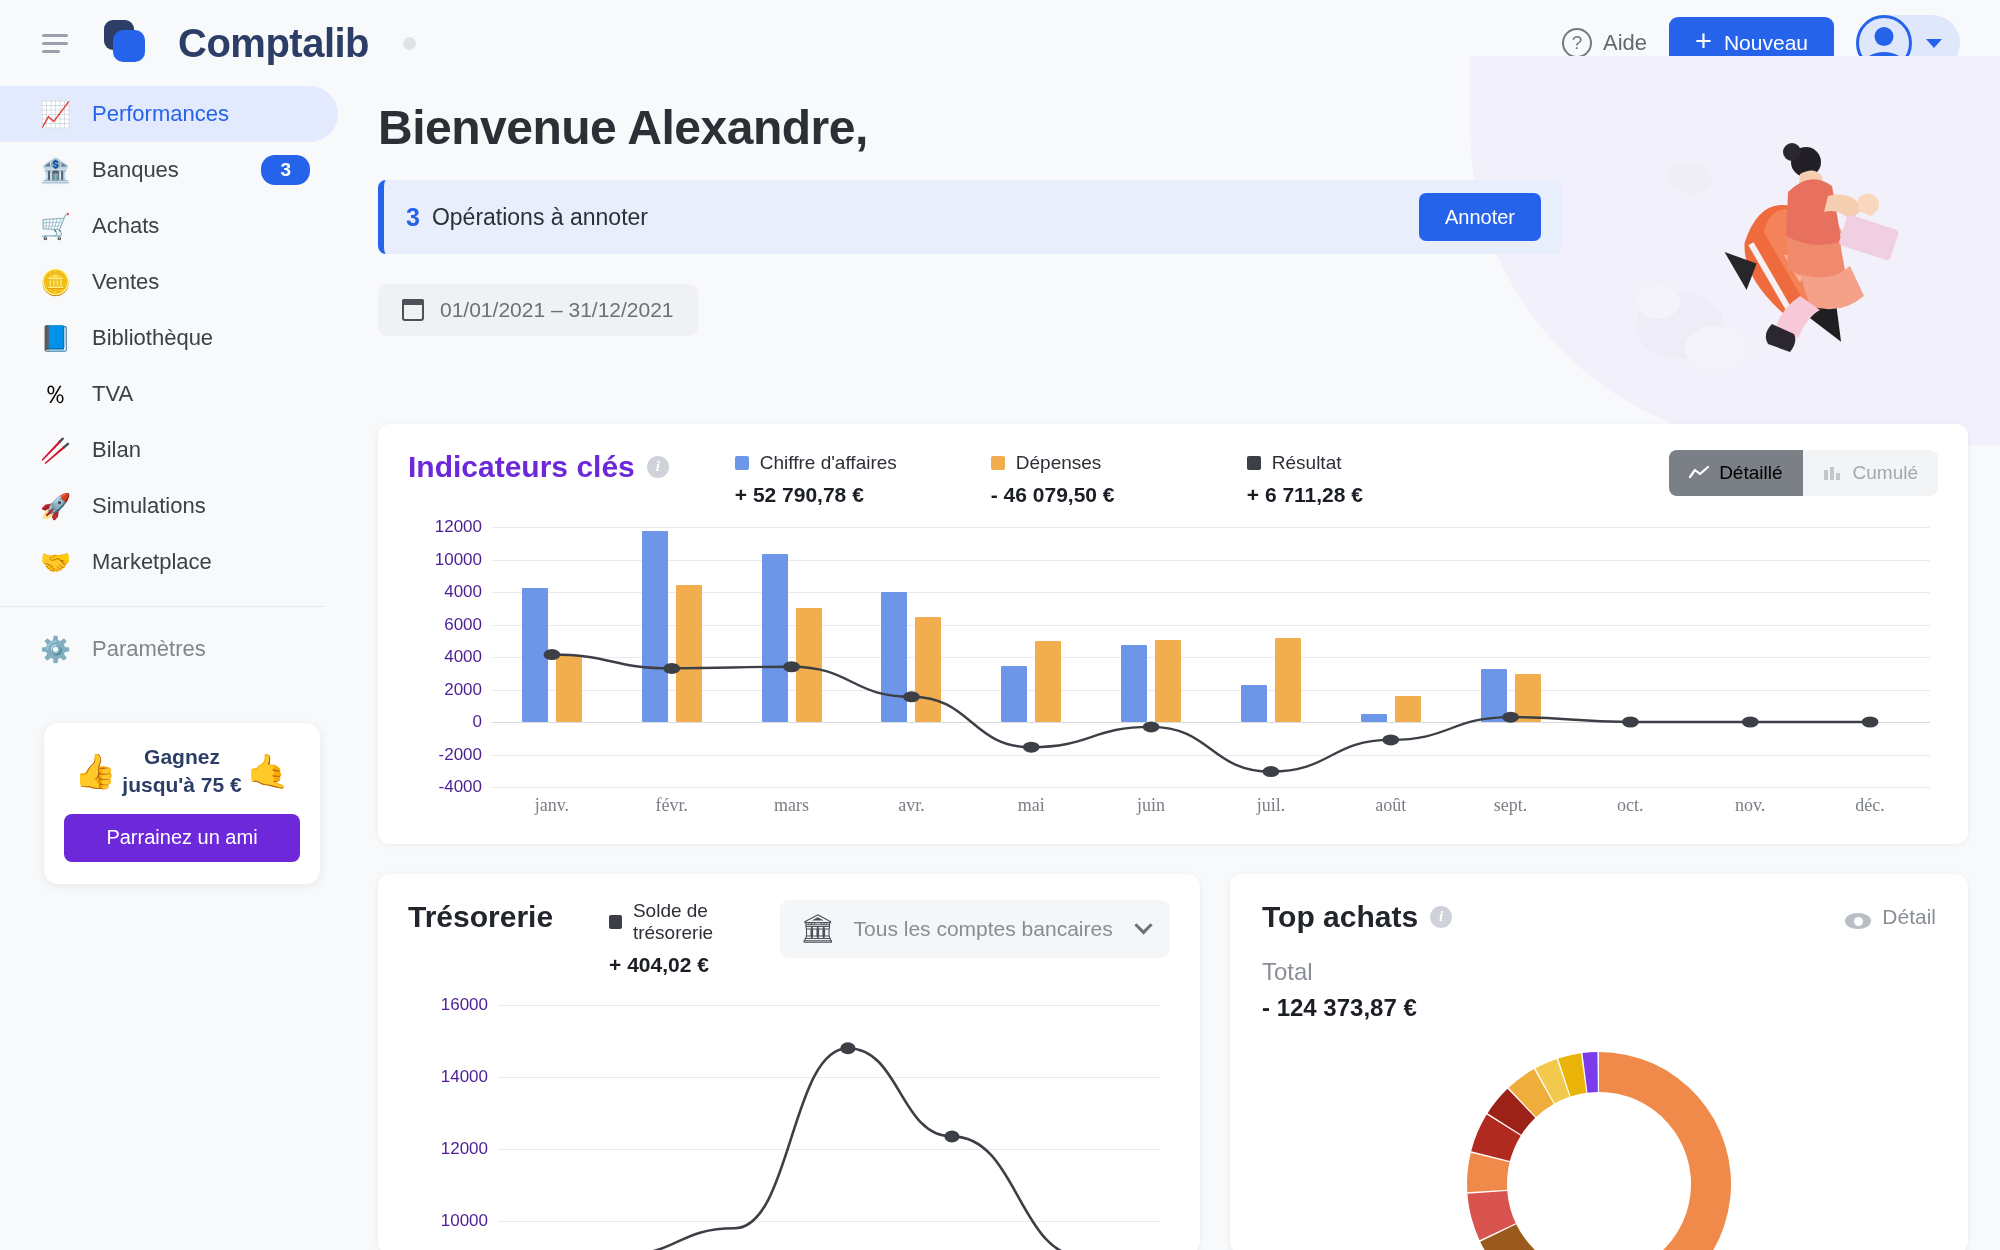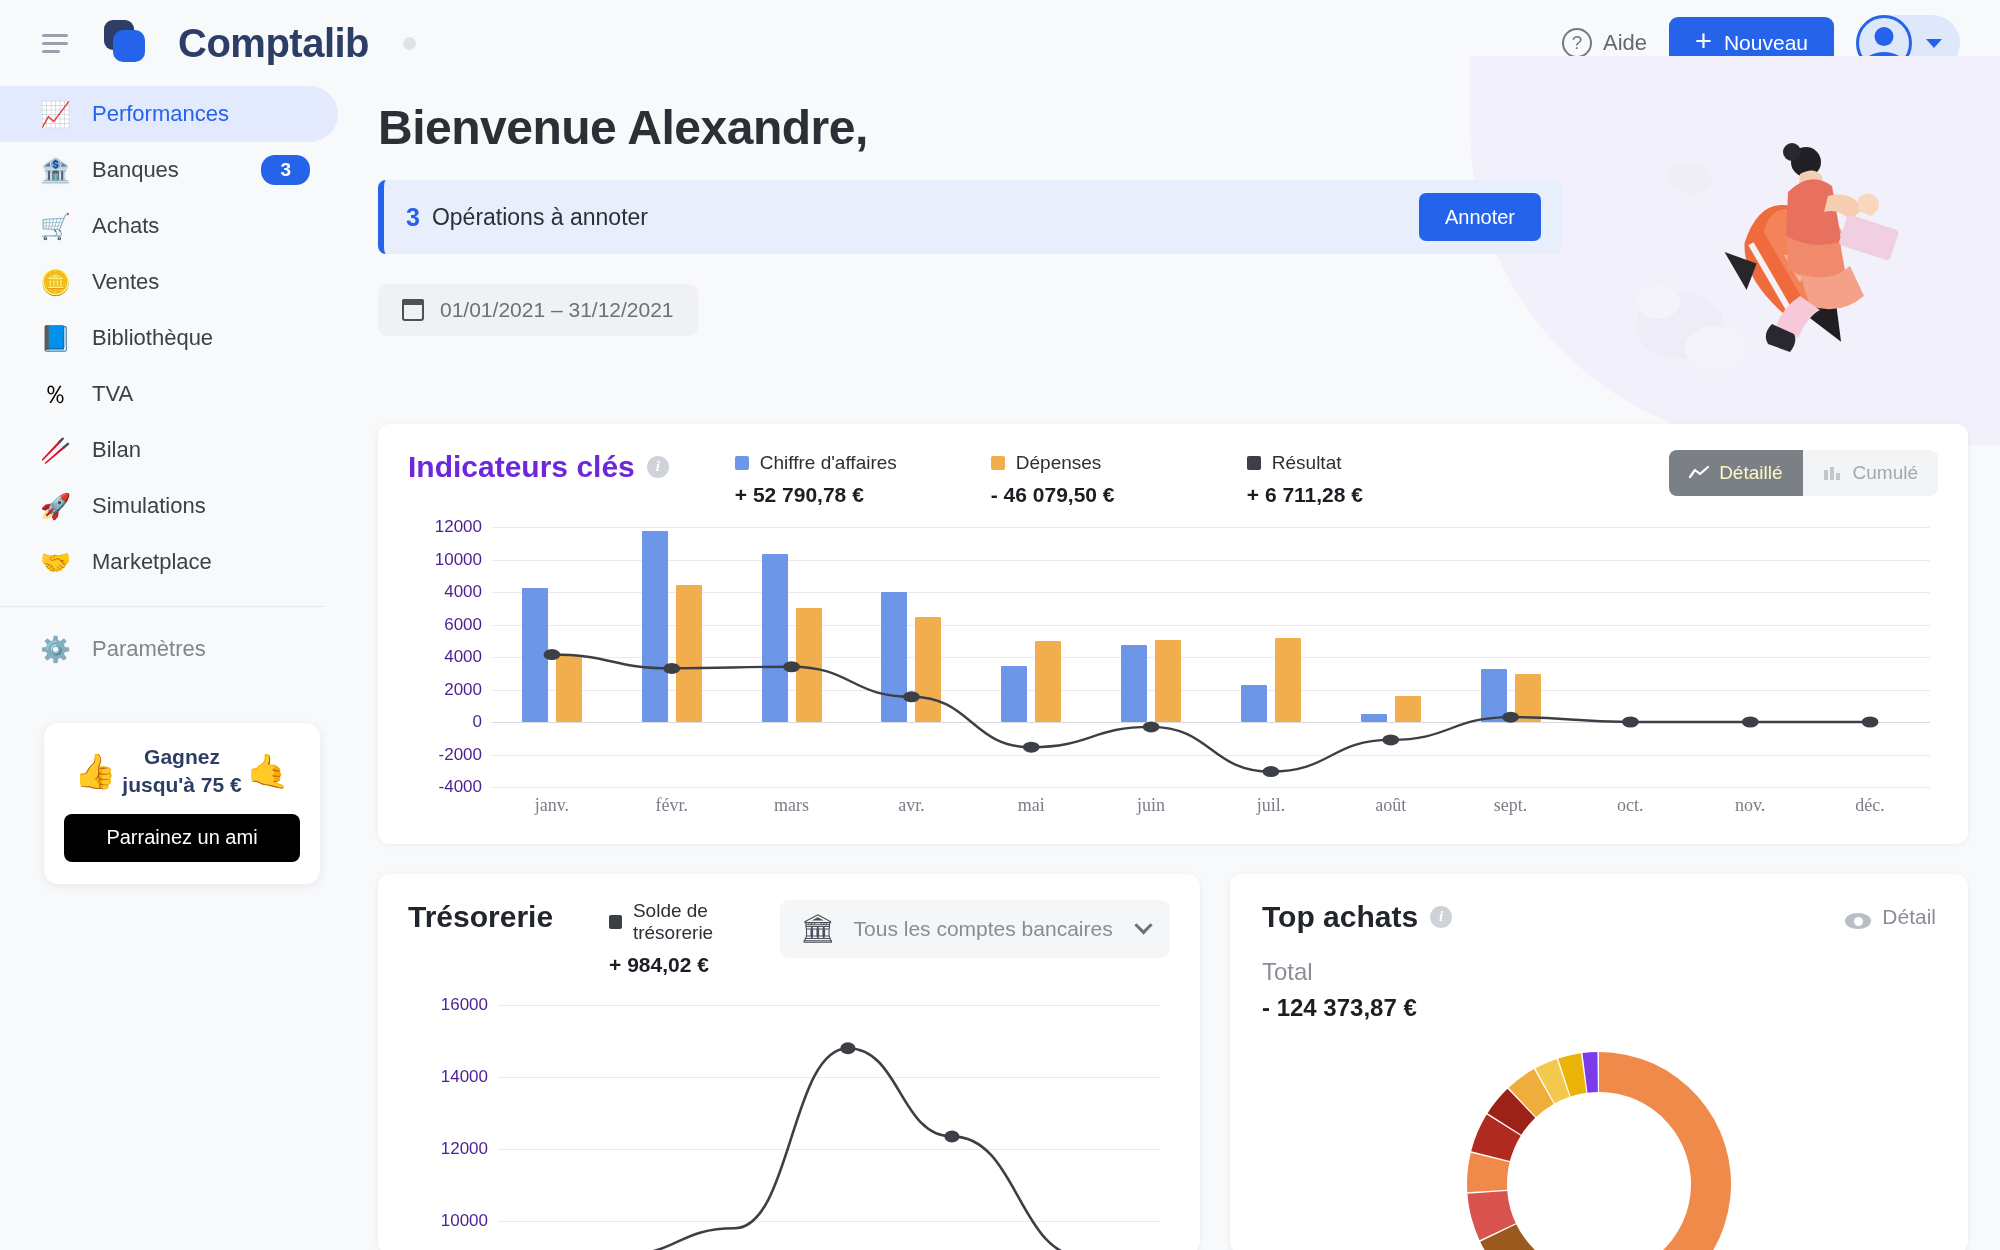--- a/index.html
+++ b/index.html
@@ -59,21 +59,21 @@
   .nav-sep { height: 1px; background: #e6e8ec; margin: 16px 24px 14px 0; }
   .nav-item.muted .nav-label { color: #80858e; }
 
   .referral {
     margin: 46px 28px 0 44px; background: #fff; border-radius: 14px; padding: 20px 20px 22px;
     box-shadow: 0 2px 10px rgba(16,24,40,.08); position: relative;
   }
   .ref-row { display: flex; align-items: center; justify-content: center; gap: 6px; }
   .ref-emoji { font-size: 34px; line-height: 1; }
   .ref-text { text-align: center; font-size: 21px; font-weight: 700; color: #2c3e66; line-height: 1.35; }
-  .ref-btn { margin-top: 14px; width: 100%; height: 48px; border: none; border-radius: 8px; background: #000000; color: #fff; font-size: 20px; cursor: pointer; font-family: inherit; }
+  .ref-btn { margin-top: 14px; width: 100%; height: 48px; border: none; border-radius: 8px; background: #6d28d9; color: #fff; font-size: 20px; cursor: pointer; font-family: inherit; }
 
   
   .main { position: absolute; left: 348px; top: 86px; width: 1652px; height: 1164px; }
 
   .hero { position: relative; height: 330px; }
   .hero-blob { position: absolute; right: 0; top: -30px; width: 530px; height: 390px; background: #f2f1fb; border-radius: 0 0 0 320px; }
   .rocket { position: absolute; right: 80px; top: 40px; width: 300px; height: 260px; }
   .page-title { position: absolute; left: 30px; top: 14px; font-size: 48px; font-weight: 700; color: #2c2f36; letter-spacing: -0.5px; }
 
   .alert {
@@ -102,21 +102,21 @@
   .kpi-title { font-size: 30px; font-weight: 700; color: #6d28d9; }
   .info-dot { display: inline-flex; width: 22px; height: 22px; border-radius: 50%; background: #cfd2d8; color: #fff; font-size: 15px; font-weight: 700; align-items: center; justify-content: center; margin-left: 12px; vertical-align: 6px; font-style: italic; font-family: "Liberation Serif", serif; cursor: pointer; }
   .legend { display: flex; align-items: flex-start; gap: 56px; margin-left: 66px; margin-top: 2px; }
   .legend-item { min-width: 200px; }
   .legend-top { display: flex; align-items: center; gap: 11px; }
   .legend-swatch { width: 14px; height: 14px; border-radius: 2px; }
   .legend-name { font-size: 19px; color: #2c2f36; }
   .legend-value { font-size: 21px; font-weight: 700; color: #1b1e24; margin-top: 9px; }
   .seg { margin-left: auto; display: flex; background: #f3f4f6; border-radius: 8px; overflow: hidden; height: 46px; }
   .seg-btn { display: flex; align-items: center; gap: 10px; padding: 0 20px; font-size: 19px; color: #a3a7ae; cursor: pointer; }
-  .seg-btn.active { background: #7b7f86; color: #fef9c3; }
+  .seg-btn.active { background: #7b7f86; color: #000000; }
 
   .chart-area { position: relative; margin-top: 20px; height: 300px; }
   .ylabels { position: absolute; left: 0; top: 0; width: 74px; height: 260px; }
   .ylabel { position: absolute; right: 0; font-size: 17px; color: #4c1d95; transform: translateY(-50%); }
   .plot { position: absolute; left: 84px; right: 8px; top: 0; height: 260px; }
   .gridline { position: absolute; left: 0; right: 0; height: 1px; background: #e9eaed; }
   .gridline.zero { background: #d8dade; }
   .bars { position: absolute; left: 0; right: 0; top: 0; bottom: 0; display: flex; }
   .month-col { flex: 1; position: relative; }
   .bar { position: absolute; width: 26px; border-radius: 1px; }
@@ -457,21 +457,21 @@
     </div>
 
     <div class="card treso-card">
       <div class="treso-head">
         <div class="treso-title">Trésorerie</div>
         <div class="treso-legend">
           <div class="legend-top">
             <span class="legend-swatch" style="background:#3c3f45"></span>
             <span class="legend-name">Solde de trésorerie</span>
           </div>
-          <div class="legend-value">+ 984,02 €</div>
+          <div class="legend-value">+ 404,02 €</div>
         </div>
         <div class="bank-select">
           <span class="bank-icon">🏛</span>
           <span class="bank-text">Tous les comptes bancaires</span>
           <span class="chev"></span>
         </div>
       </div>
 
       <div class="treso-chart">
         <div class="treso-ylabels">

